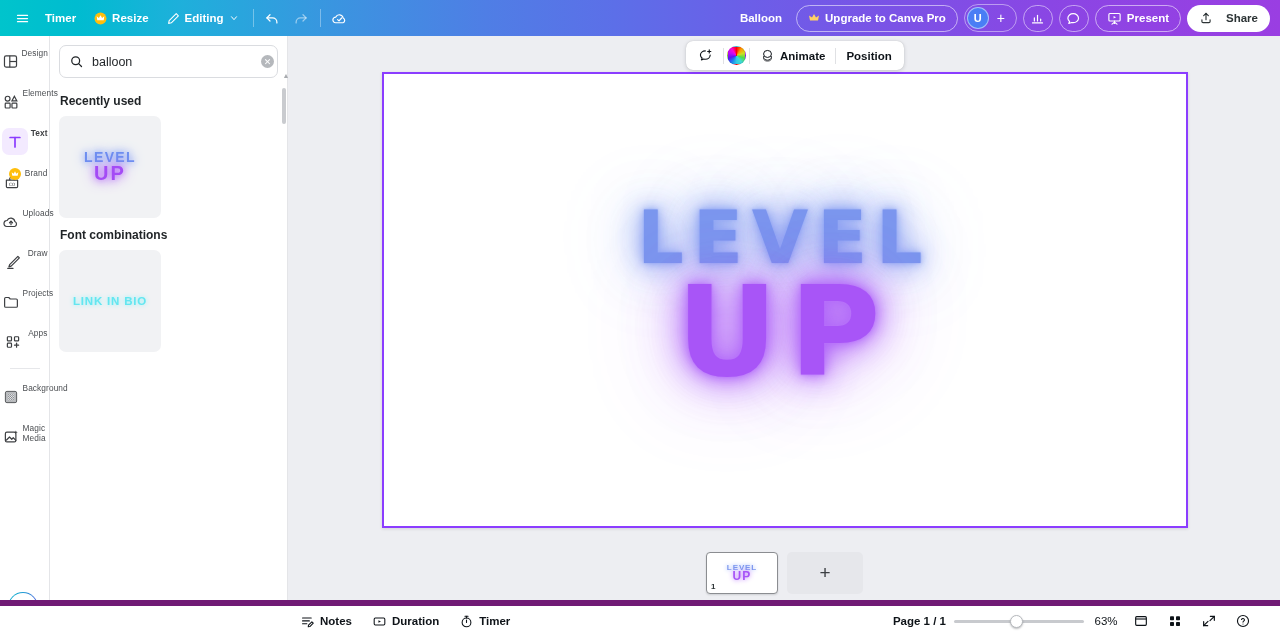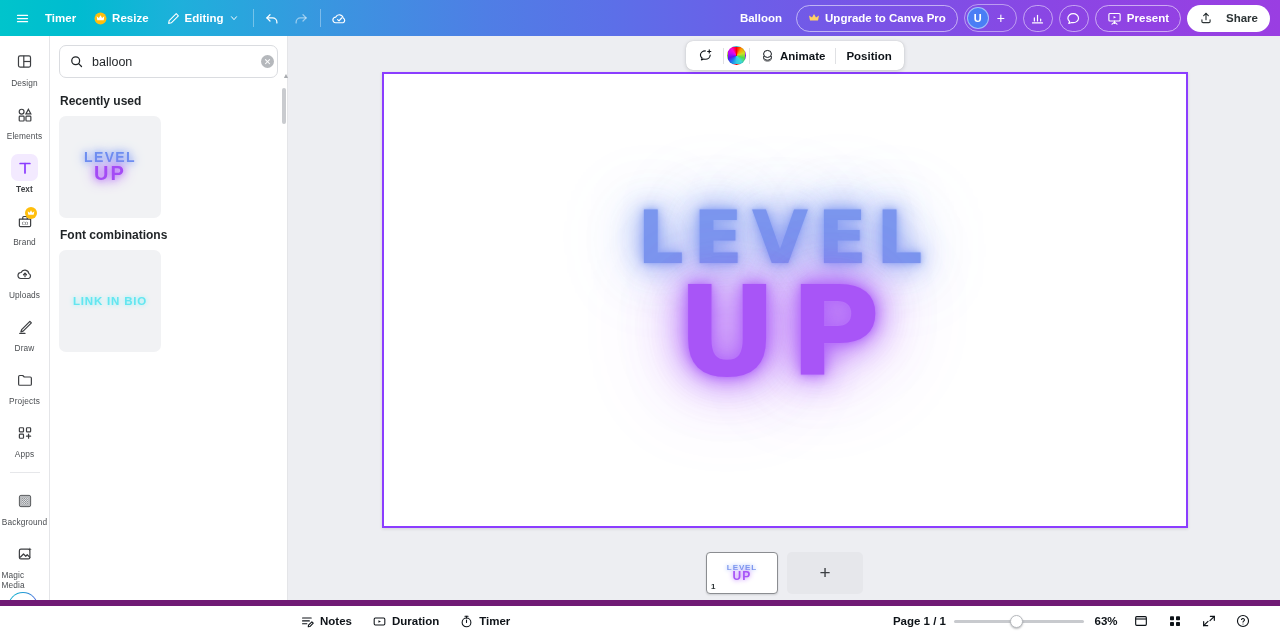--- a/index.html
+++ b/index.html
@@ -66,21 +66,21 @@
 
   
   .rail {
     position: absolute; left: 0; top: 36px; width: 50px; height: 600px;
     background: #fff; border-right: 1px solid #e4e5e8;
     display: flex; flex-direction: column; align-items: center;
     padding-top: 6px; z-index: 30;
   }
   .rail-item {
     width: 46px; padding: 6px 0 5px; margin-bottom: 2px;
-    display: flex; flex-direction: column; align-items: center; gap: 3px;
+    display: flex; flex-direction: row; align-items: flex-start; gap: 3px;
     border-radius: 7px; cursor: pointer; position: relative;
   }
   .rail-ico {
     width: 27px; height: 27px; border-radius: 7px;
     display: flex; align-items: center; justify-content: center; position: relative;
   }
   .rail-item.active .rail-ico { background: #f3eaff; }
   .rail-lbl { font-size: 8.3px; color: #4b4e52; letter-spacing: .1px; }
   .rail-item.active .rail-lbl { color: #3d3f42; font-weight: 600; }
   .rail-sep { width: 30px; height: 1px; background: #e6e7ea; margin: 6px 0 8px; }
@@ -262,21 +262,21 @@
   .zoom-slider { position: relative; width: 130px; height: 14px; cursor: pointer; }
   .zoom-track {
     position: absolute; top: 6px; left: 0; width: 130px; height: 3px;
     background: #c8cace; border-radius: 2px;
   }
   .zoom-knob {
     position: absolute; top: 1px; left: 56px; width: 13px; height: 13px;
     border-radius: 50%; background: #fff; border: 1px solid #b6b9bd;
     box-shadow: 0 1px 2px rgba(14,19,24,.28);
   }
-  .zoom-val { font-size: 11.5px; font-weight: 700; color: #0e1318; min-width: 28px; }
+  .zoom-val { font-size: 11.5px; font-weight: 400; color: #0e1318; min-width: 28px; }
   .bb-ico { width: 26px; height: 25px; border-radius: 5px;
      display:flex; align-items:center; justify-content:center; cursor: pointer; }
 
   
   .gutter-arrow {
     position: absolute; left: 281px; width: 10px; text-align: center;
     font-size: 7px; color: #a8abaf; z-index: 26;
   }
   svg { display: block; }
 </style>

